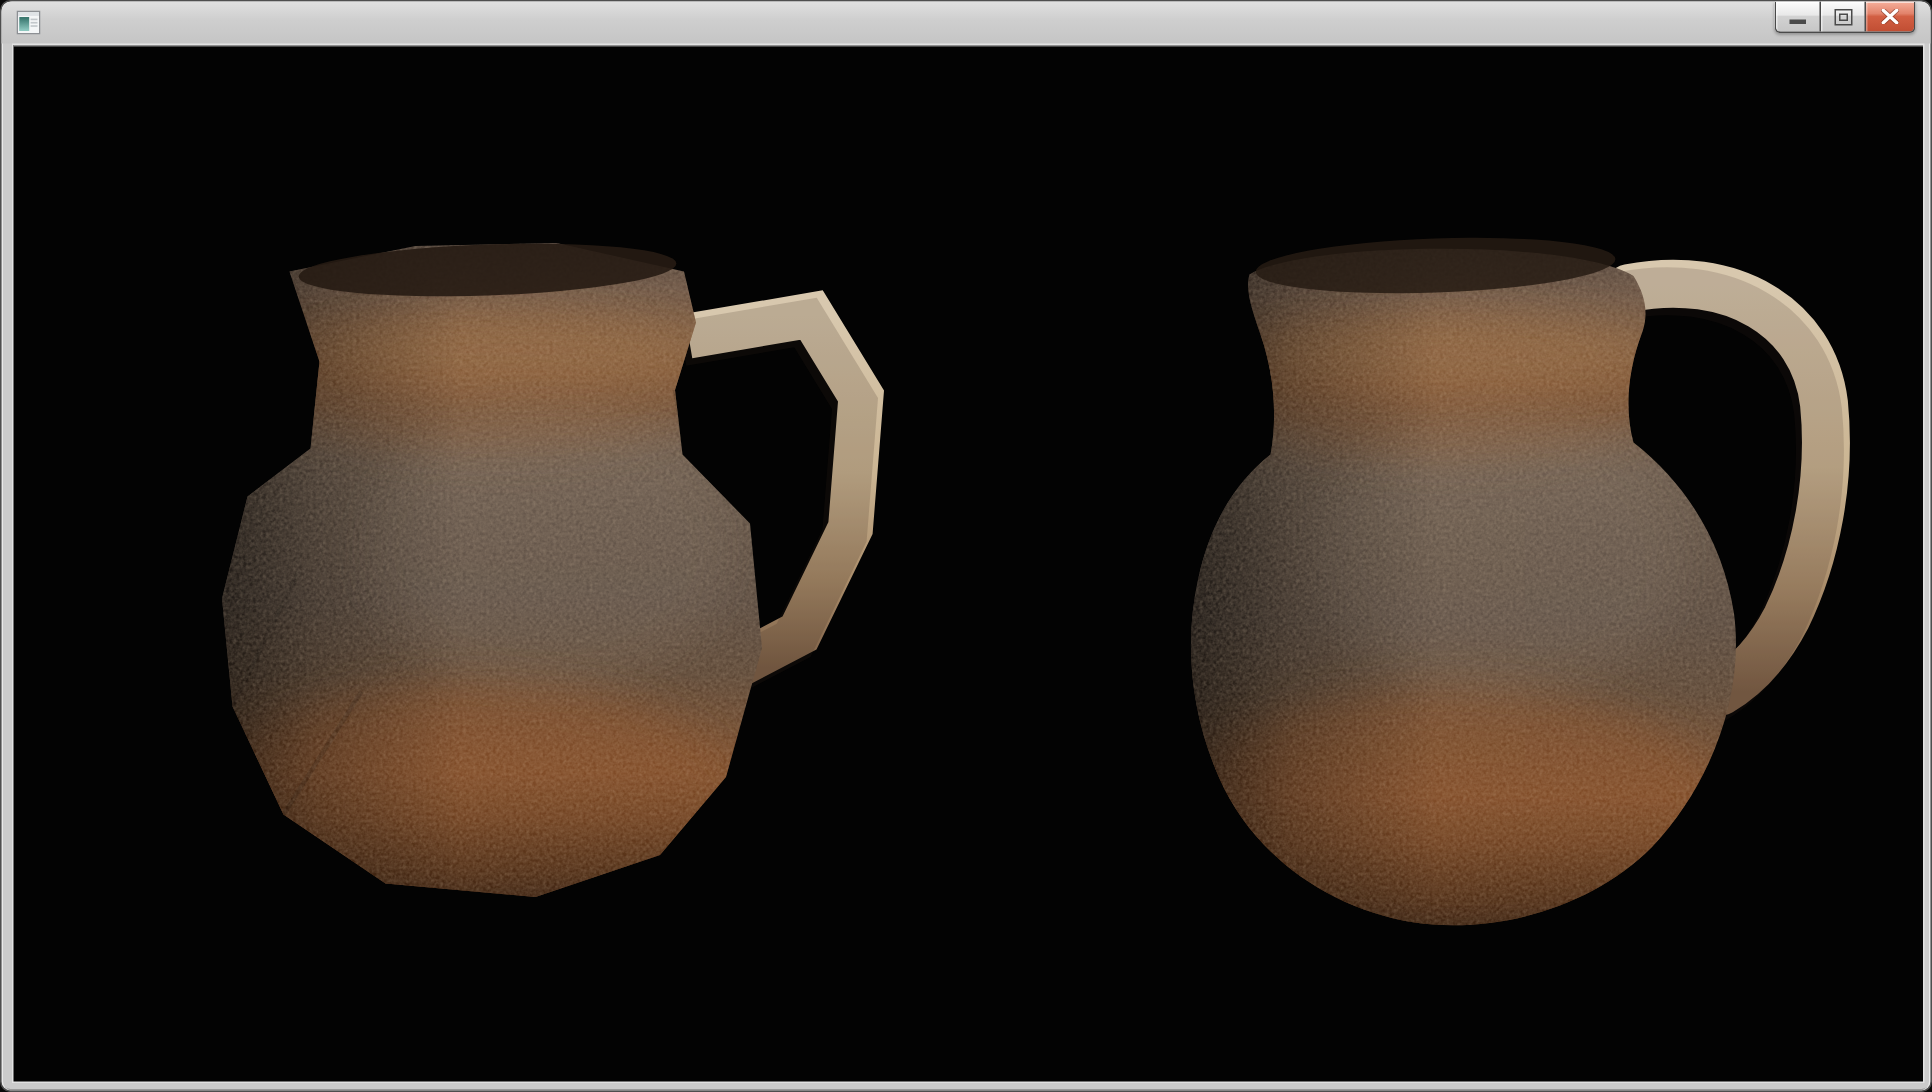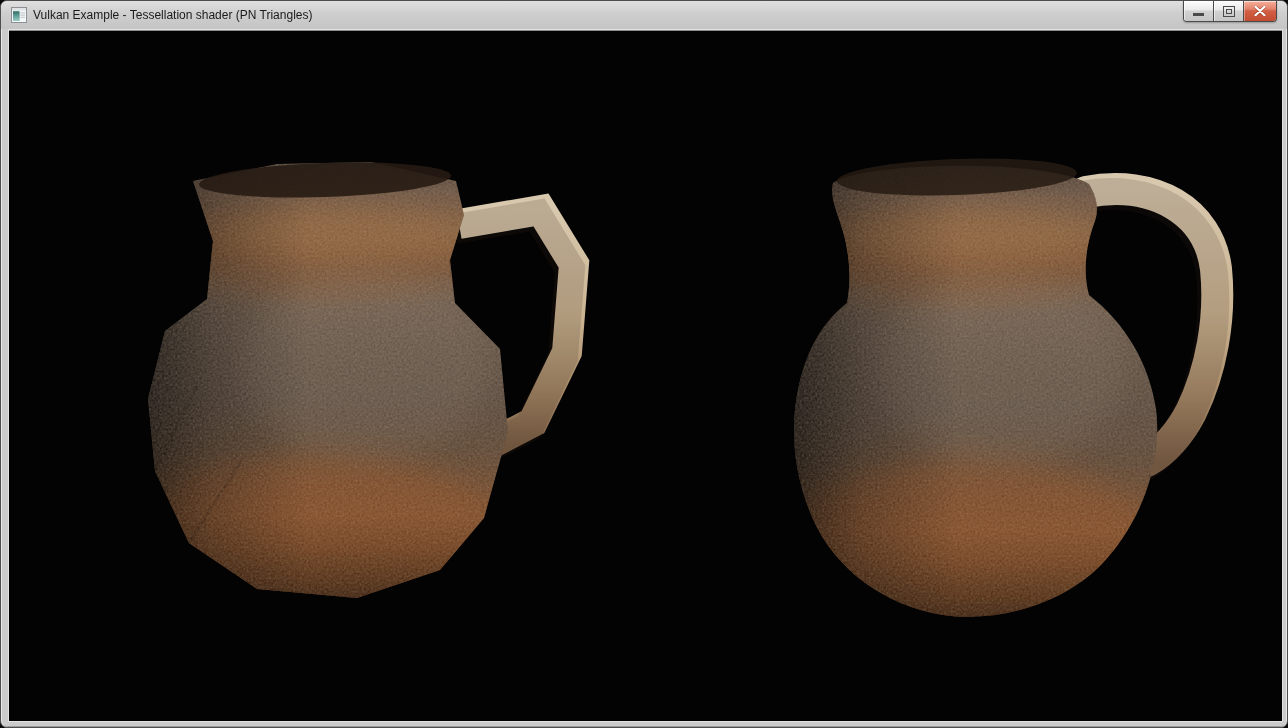--- a/index.html
+++ b/index.html
@@ -49,21 +49,20 @@
             <linearGradient id="icg" x1="0" y1="0" x2="0" y2="1">
           <stop offset="0" stop-color="#2e6b63"></stop>
               <stop offset="1" stop-color="#9fd8cf"></stop>
         </linearGradient>
           </defs>
         <rect x="9.4" y="5.4" width="4.6" height="1.1" fill="#c2c7cb"></rect>
         <rect x="9.4" y="7.6" width="4.6" height="1.1" fill="#c2c7cb"></rect>
         <rect x="9.4" y="9.8" width="4.6" height="1.1" fill="#c2c7cb"></rect>
       </svg>
     </span>
-    <span class="title-text">Vulkan Example - Tessellation shader (PN Triangles)</span>
 
     <div class="caption-buttons">
       <div class="cap-btn">
         <span class="glyph-min"></span>
       </div>
       <div class="cap-btn">
         <span class="glyph-max"></span>
       </div>
       <div class="cap-btn close">
         <svg width="12" height="10" viewBox="0 0 12 10">

